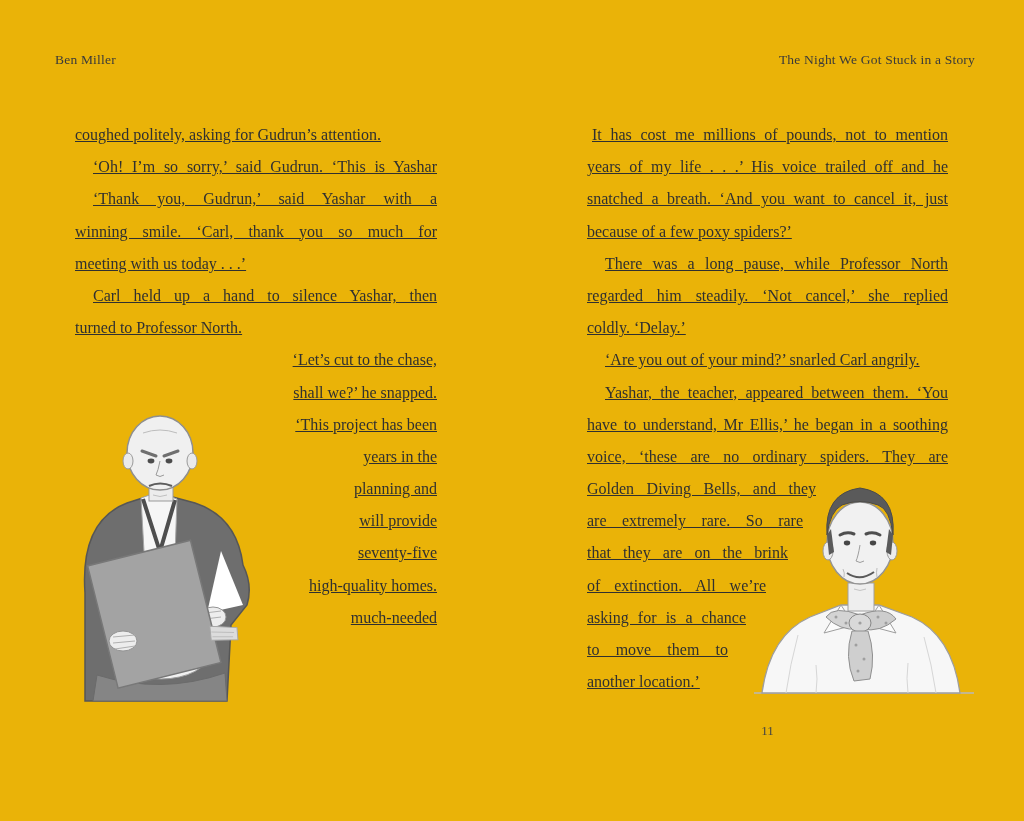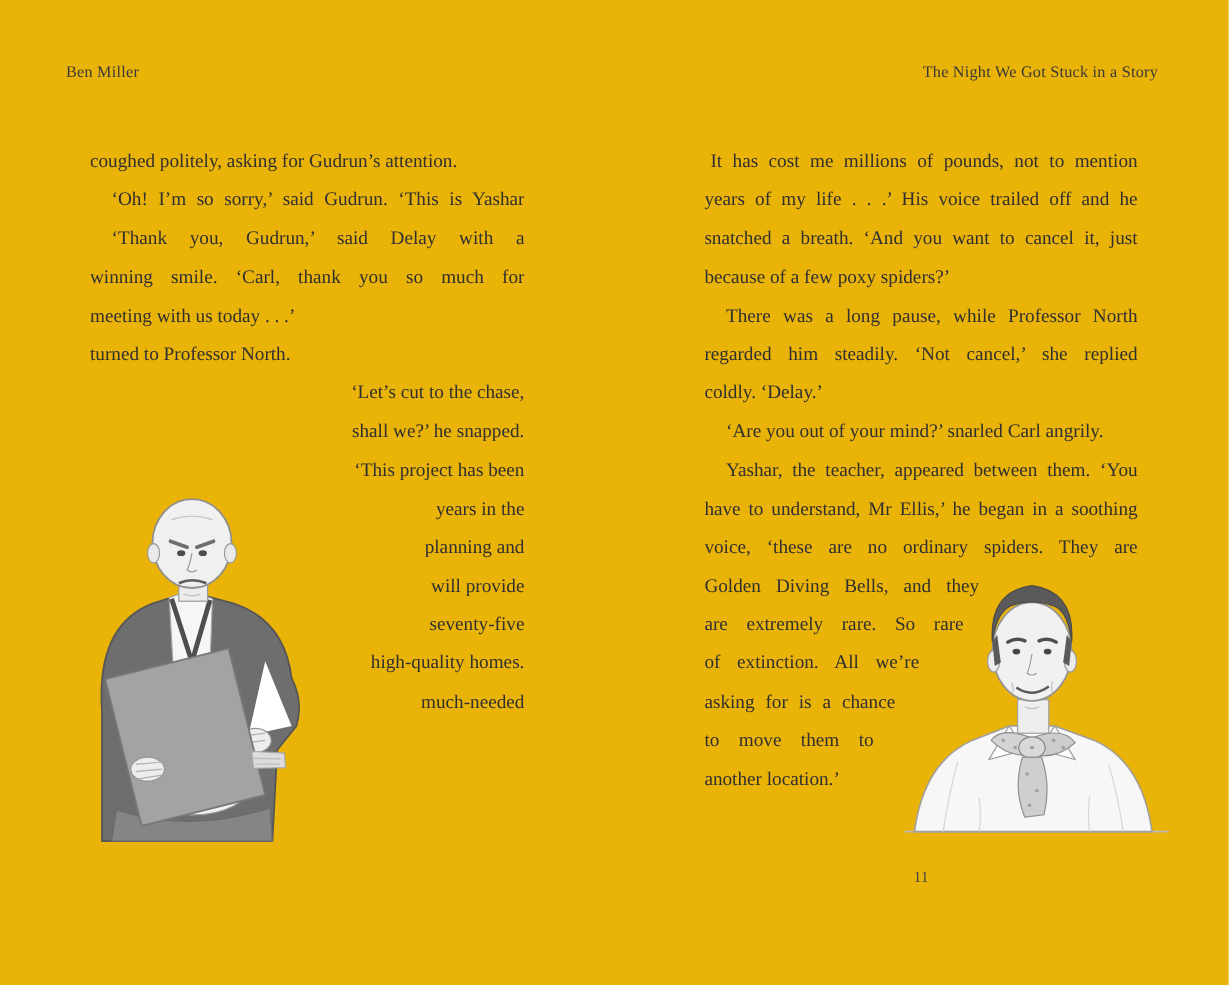--- a/index.html
+++ b/index.html
@@ -2,22 +2,22 @@
 <html><head>
 <meta charset="utf-8">
 <style>
   html,body{margin:0;padding:0;background:#ffffff;}
   #spread{
     position:relative;width:1024px;height:821px;background:#eab308;
     font-family:"Liberation Serif","DejaVu Serif",serif;overflow:hidden;color:#303030;
   }
   .running-header{position:absolute;top:52px;font-size:13.5px;color:#3a3a3a;letter-spacing:.2px;}
   #hdr-author{left:55px;}
-  #hdr-title{right:59px;}
-  .column{position:absolute;top:119px;}
+  #hdr-title{right:49px;}
+  .column{position:absolute;top:119px;text-decoration:underline;}
   #col-left{left:75px;width:362px;}
   #col-right{left:587px;width:361px;}
   .tline{height:32.2px;line-height:32.2px;font-size:16px;color:#303030;overflow:hidden;}
   .a-j{text-align:justify;text-align-last:justify;}
   .a-l{text-align:left;}
   .a-r{text-align:right;}
   .pagenum{position:absolute;top:723px;font-size:13px;color:#454545;text-align:center;}
   #pn-left{left:75px;width:362px;}
   #pn-right{left:587px;width:361px;}
   .illo{position:absolute;}
@@ -28,23 +28,24 @@
 <body>
 
 <div id="spread">
 
   <div class="running-header" id="hdr-author">Ben Miller</div>
   <div class="running-header" id="hdr-title">The Night We Got Stuck in a Story</div>
 
   <div class="column" id="col-left">
       <div class="tline a-l">coughed politely, asking for Gudrun’s attention.</div>
       <div class="tline a-j" style="text-indent: 18px;">‘Oh! I’m so sorry,’ said Gudrun. ‘This is Yashar</div>
-      <div class="tline a-j" style="text-indent: 18px;">‘Thank you, Gudrun,’ said Delay with a</div>
+      <div class="tline a-j" style="text-indent: 18px;">‘Thank you, Gudrun,’ said Yashar with a</div>
       <div class="tline a-j">winning smile. ‘Carl, thank you so much for</div>
       <div class="tline a-l">meeting with us today . . .’</div>
+      <div class="tline a-j" style="text-indent: 18px;">Carl held up a hand to silence Yashar, then</div>
       <div class="tline a-l">turned to Professor North.</div>
       <div class="tline a-r">‘Let’s cut to the chase,</div>
       <div class="tline a-r">shall we?’ he snapped.</div>
       <div class="tline a-r">‘This project has been</div>
       <div class="tline a-r">years in the</div>
       <div class="tline a-r">planning and</div>
       <div class="tline a-r">will provide</div>
       <div class="tline a-r">seventy-five</div>
       <div class="tline a-r">high-quality homes.</div>
       <div class="tline a-r">much-needed</div>
@@ -57,20 +58,21 @@
       <div class="tline a-l">because of a few poxy spiders?’</div>
       <div class="tline a-j" style="text-indent: 18px;">There was a long pause, while Professor North</div>
       <div class="tline a-j">regarded him steadily. ‘Not cancel,’ she replied</div>
       <div class="tline a-l">coldly. ‘Delay.’</div>
       <div class="tline a-l" style="text-indent: 18px;">‘Are you out of your mind?’ snarled Carl angrily.</div>
       <div class="tline a-j" style="text-indent: 18px;">Yashar, the teacher, appeared between them. ‘You</div>
       <div class="tline a-j">have to understand, Mr Ellis,’ he began in a soothing</div>
       <div class="tline a-j">voice, ‘these are no ordinary spiders. They are</div>
       <div class="tline a-j" style="width: 229px;">Golden Diving Bells, and they</div>
       <div class="tline a-j" style="width: 216px;">are extremely rare. So rare</div>
+      <div class="tline a-j" style="width: 201px;">that they are on the brink</div>
       <div class="tline a-j" style="width: 179px;">of extinction. All we’re</div>
       <div class="tline a-j" style="width: 159px;">asking for is a chance</div>
       <div class="tline a-j" style="width: 141px;">to move them to</div>
       <div class="tline a-l">another location.’</div>
     </div>
 
   <svg class="illo" id="illo-carl" viewBox="0 0 205 300" xmlns="http://www.w3.org/2000/svg">
 
     <path d="M30 298 L30 190 Q25 118 72 100 L103 90 L140 100 Q182 114 188 162 Q198 182 192 202 L176 222 L172 298 Z" fill="#6e6e6e" stroke="#565656" stroke-width="1.5"></path>
 

